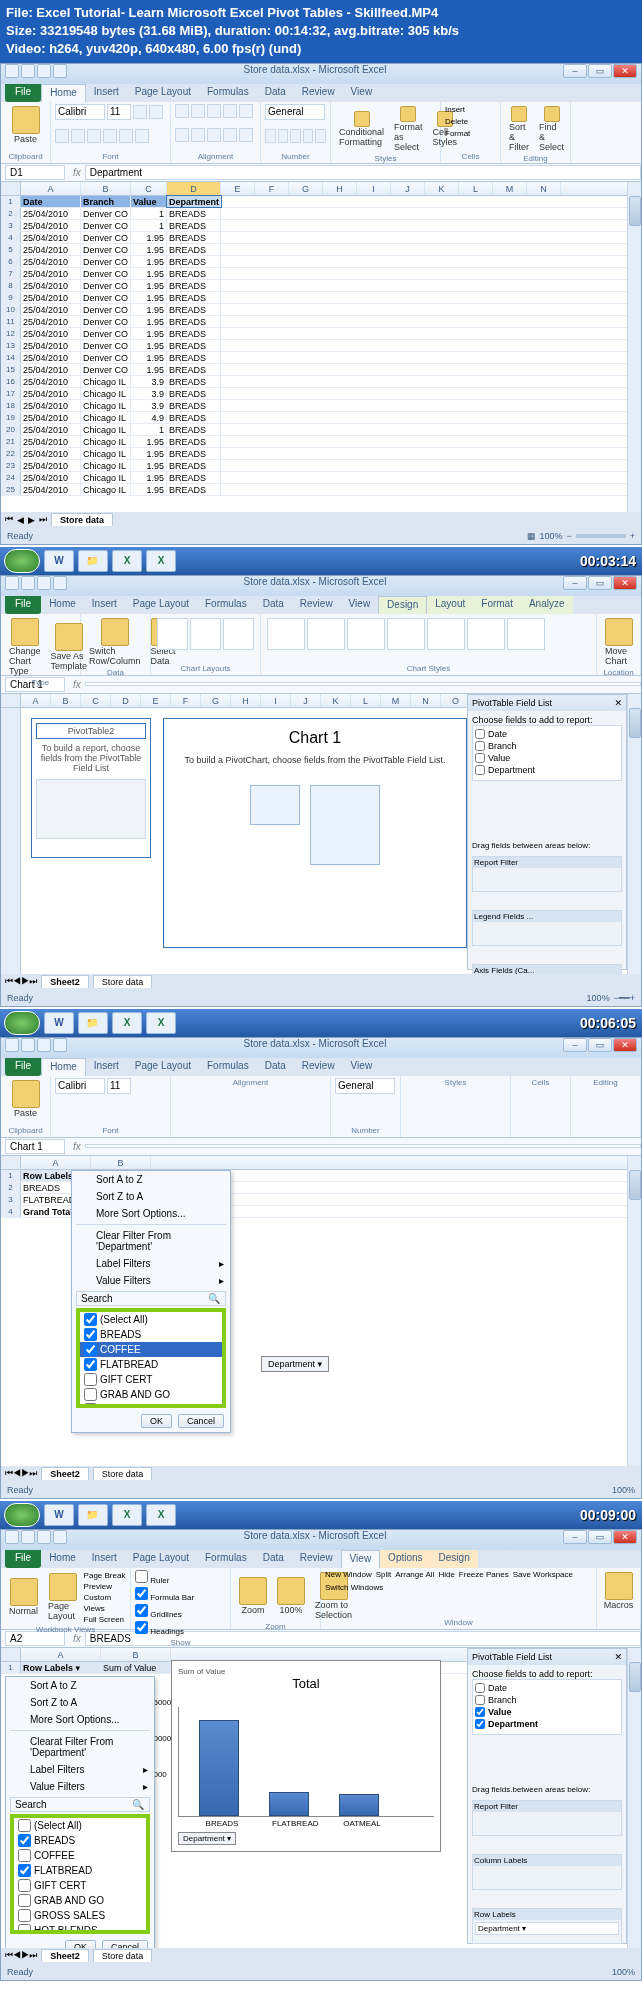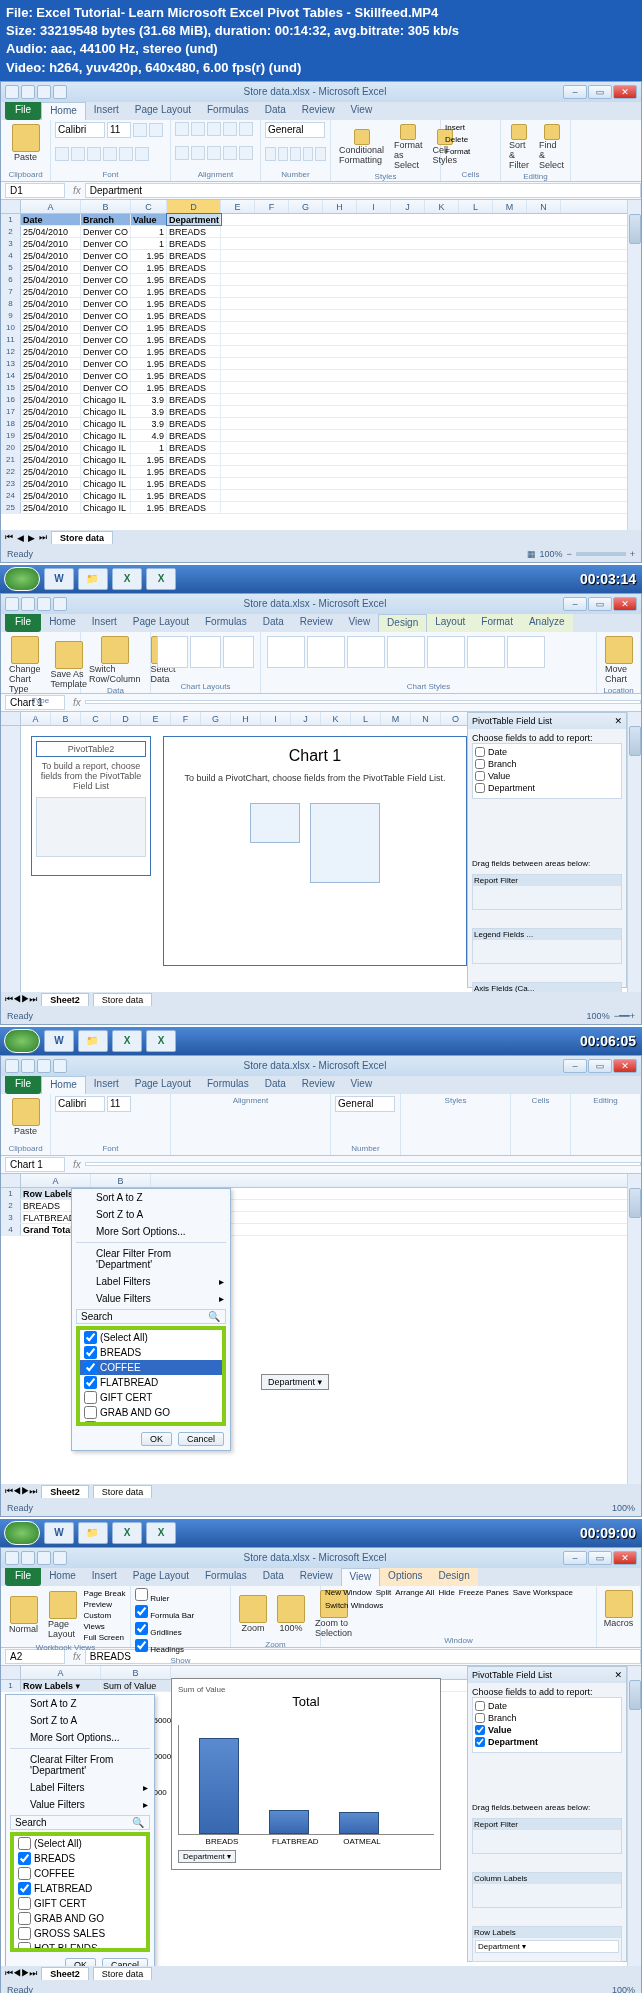--- a/index.html
+++ b/index.html
@@ -1,20 +1,20 @@
 <!DOCTYPE html>
 <html><head>
 <meta charset="utf-8">
 <style>
 * { margin: 0; padding: 0; box-sizing: border-box; font-family: "Segoe UI", Tahoma, sans-serif; }
 body { background: #fff; width: 642px; font-size: 10px; }
 .header-info { background: #1e5eb8; color: #fff; padding: 4px 6px; font-size: 13px; font-weight: bold; line-height: 1.4; }
 
 .excel-window { border: 1px solid #86a3c4; background: #dce6f2; margin-bottom: 2px; position: relative; }
-.title-bar { background: linear-gradient(#dae8f5,#c7dbf0); display: flex; align-items: center; height: 20px; padding: 0 4px; font-size: 10px; }
+.title-bar { background: linear-gradient(#dae8f5,#c7dbf0); display: flex; align-items: flex-start; height: 20px; padding: 0 4px; font-size: 10px; }
 .qat { display: flex; gap: 2px; }
 .qat span { width: 14px; height: 14px; background: #eaf2fb; border: 1px solid #9db9d8; border-radius: 2px; display: inline-block; }
 .title-text { flex: 1; text-align: center; color: #3b5d83; }
 .win-controls { display: flex; gap: 1px; }
 .win-btn { width: 24px; height: 14px; background: linear-gradient(#f5f9fd,#d6e5f3); border: 1px solid #9db9d8; border-radius: 2px; text-align: center; font-size: 9px; line-height: 12px; color: #3b5d83; }
 .win-btn.close { background: linear-gradient(#f08080,#d03020); color: #fff; }
 
 .ribbon-tabs { display: flex; background: #dce6f2; height: 18px; padding-left: 4px; font-size: 10px; }
 .file-tab { background: #1e7a3e; color: #fff; padding: 2px 10px; border-radius: 0 0 3px 3px; }
 .tab { padding: 2px 8px; color: #3b5d83; cursor: pointer; }
@@ -96,21 +96,20 @@
 
 .scroll-v { position: absolute; right: 0; top: 0; bottom: 0; width: 14px; background: #e5eef8; border-left: 1px solid #c5d6e8; }
 .scroll-v .thumb-s { position: absolute; left: 1px; width: 12px; top: 14px; height: 30px; background: linear-gradient(#d6e4f2,#b5c9dd); border: 1px solid #9db9d8; border-radius: 2px; }
 </style>
 </head>
 <body>
 
 <div class="header-info">
   <div><span>File:</span> <span>Excel Tutorial- Learn Microsoft Excel Pivot Tables - Skillfeed.MP4</span></div>
   <div><span>Size:</span> <span>33219548 bytes (31.68 MiB), duration: 00:14:32, avg.bitrate: 305 kb/s</span></div>
-  <div><span>Audio:</span> <span>aac, 44100 Hz, stereo (und)</span></div>
   <div><span>Video:</span> <span>h264, yuv420p, 640x480,  6.00 fps(r) (und)</span></div>
 </div>
 
 <div class="excel-window">
   <div class="title-bar">
     <div class="qat">
       <span></span>
       <span></span>
       <span></span>
       <span></span>

